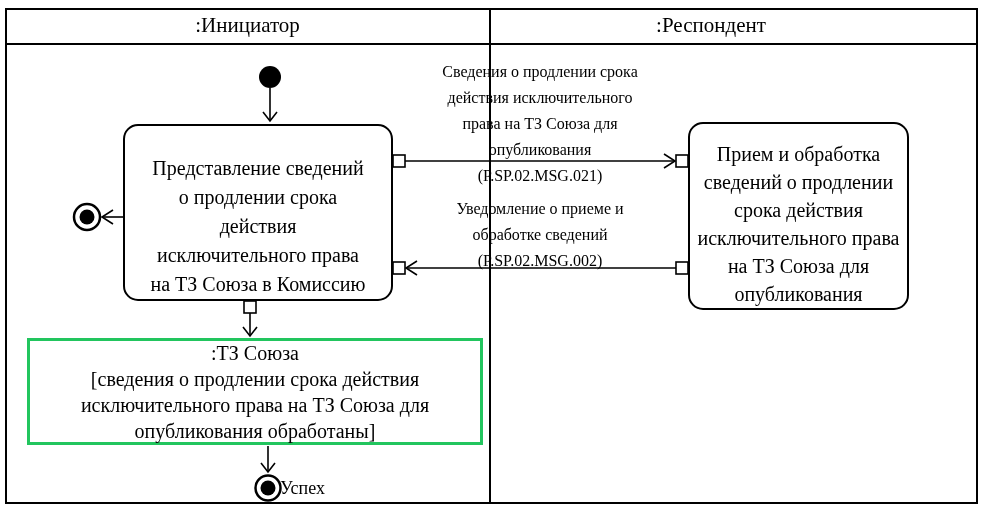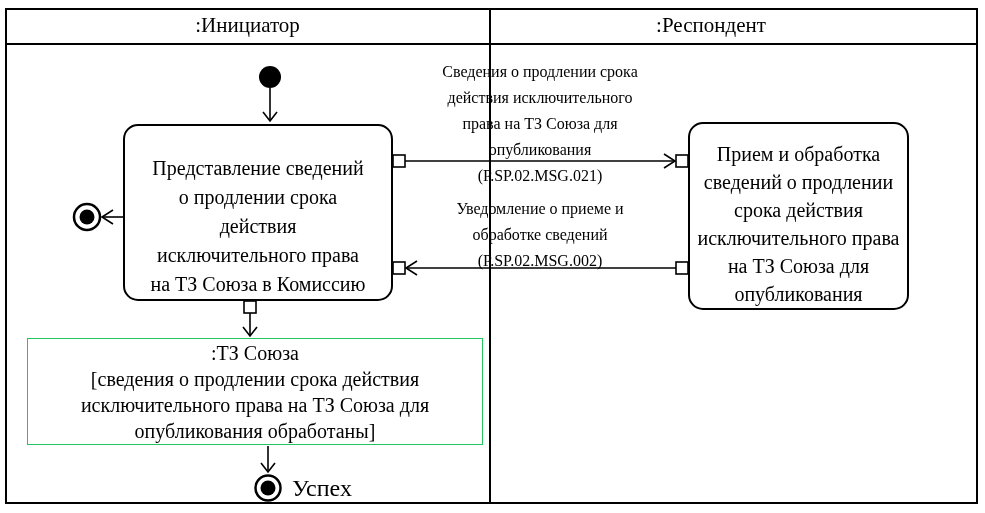--- a/index.html
+++ b/index.html
@@ -42,21 +42,21 @@
     display: flex; align-items: flex-end; justify-content: center;
     text-align: center;
     font-size: 20px;
     white-space: pre-line;
   }
   .activity.left  { left: 123px; top: 124px; width: 270px; height: 177px; line-height: 29px; }
   .activity.right { left: 688px; top: 122px; width: 221px; height: 188px; line-height: 28px; }
 
   .object-node {
     left: 27px; top: 338px; width: 456px; height: 107px;
-    border: 1px solid #22c55e;
+    border: 3px solid #22c55e;
     background: #fff;
     display: flex; align-items: center; justify-content: center;
     text-align: center;
     font-size: 20px; line-height: 26px;
     white-space: pre-line;
   }
   .msg-label {
     text-align: center;
     font-size: 16px; line-height: 26px;
     white-space: pre-line;
@@ -64,22 +64,22 @@
   .msg-label.request  { left: 393px; top: 59px;  width: 294px; }
   .msg-label.response { left: 393px; top: 196px; width: 294px; }
 
   .error-label {
     left: 0px; top: 146px; width: 121px;
     text-align: center;
     font-size: 20px; line-height: 26px;
     white-space: pre-line;
   }
   .success-label {
-    left: 292px; top: 476px;
-    font-size: 24px; line-height: 24px;
+    left: 280px; top: 476px;
+    font-size: 18px; line-height: 24px;
   }
   svg.connector-layer {
     position: absolute; left: 0; top: 0;
     width: 985px; height: 513px;
   }
   svg .stroke { stroke: #000; stroke-width: 1.6; fill: none; }
   svg .pin    { stroke: #000; stroke-width: 1.6; fill: #fff; }
   svg .solid  { fill: #000; stroke: none; }
   svg .ring   { stroke: #000; stroke-width: 2.5; fill: #fff; }
 </style>

